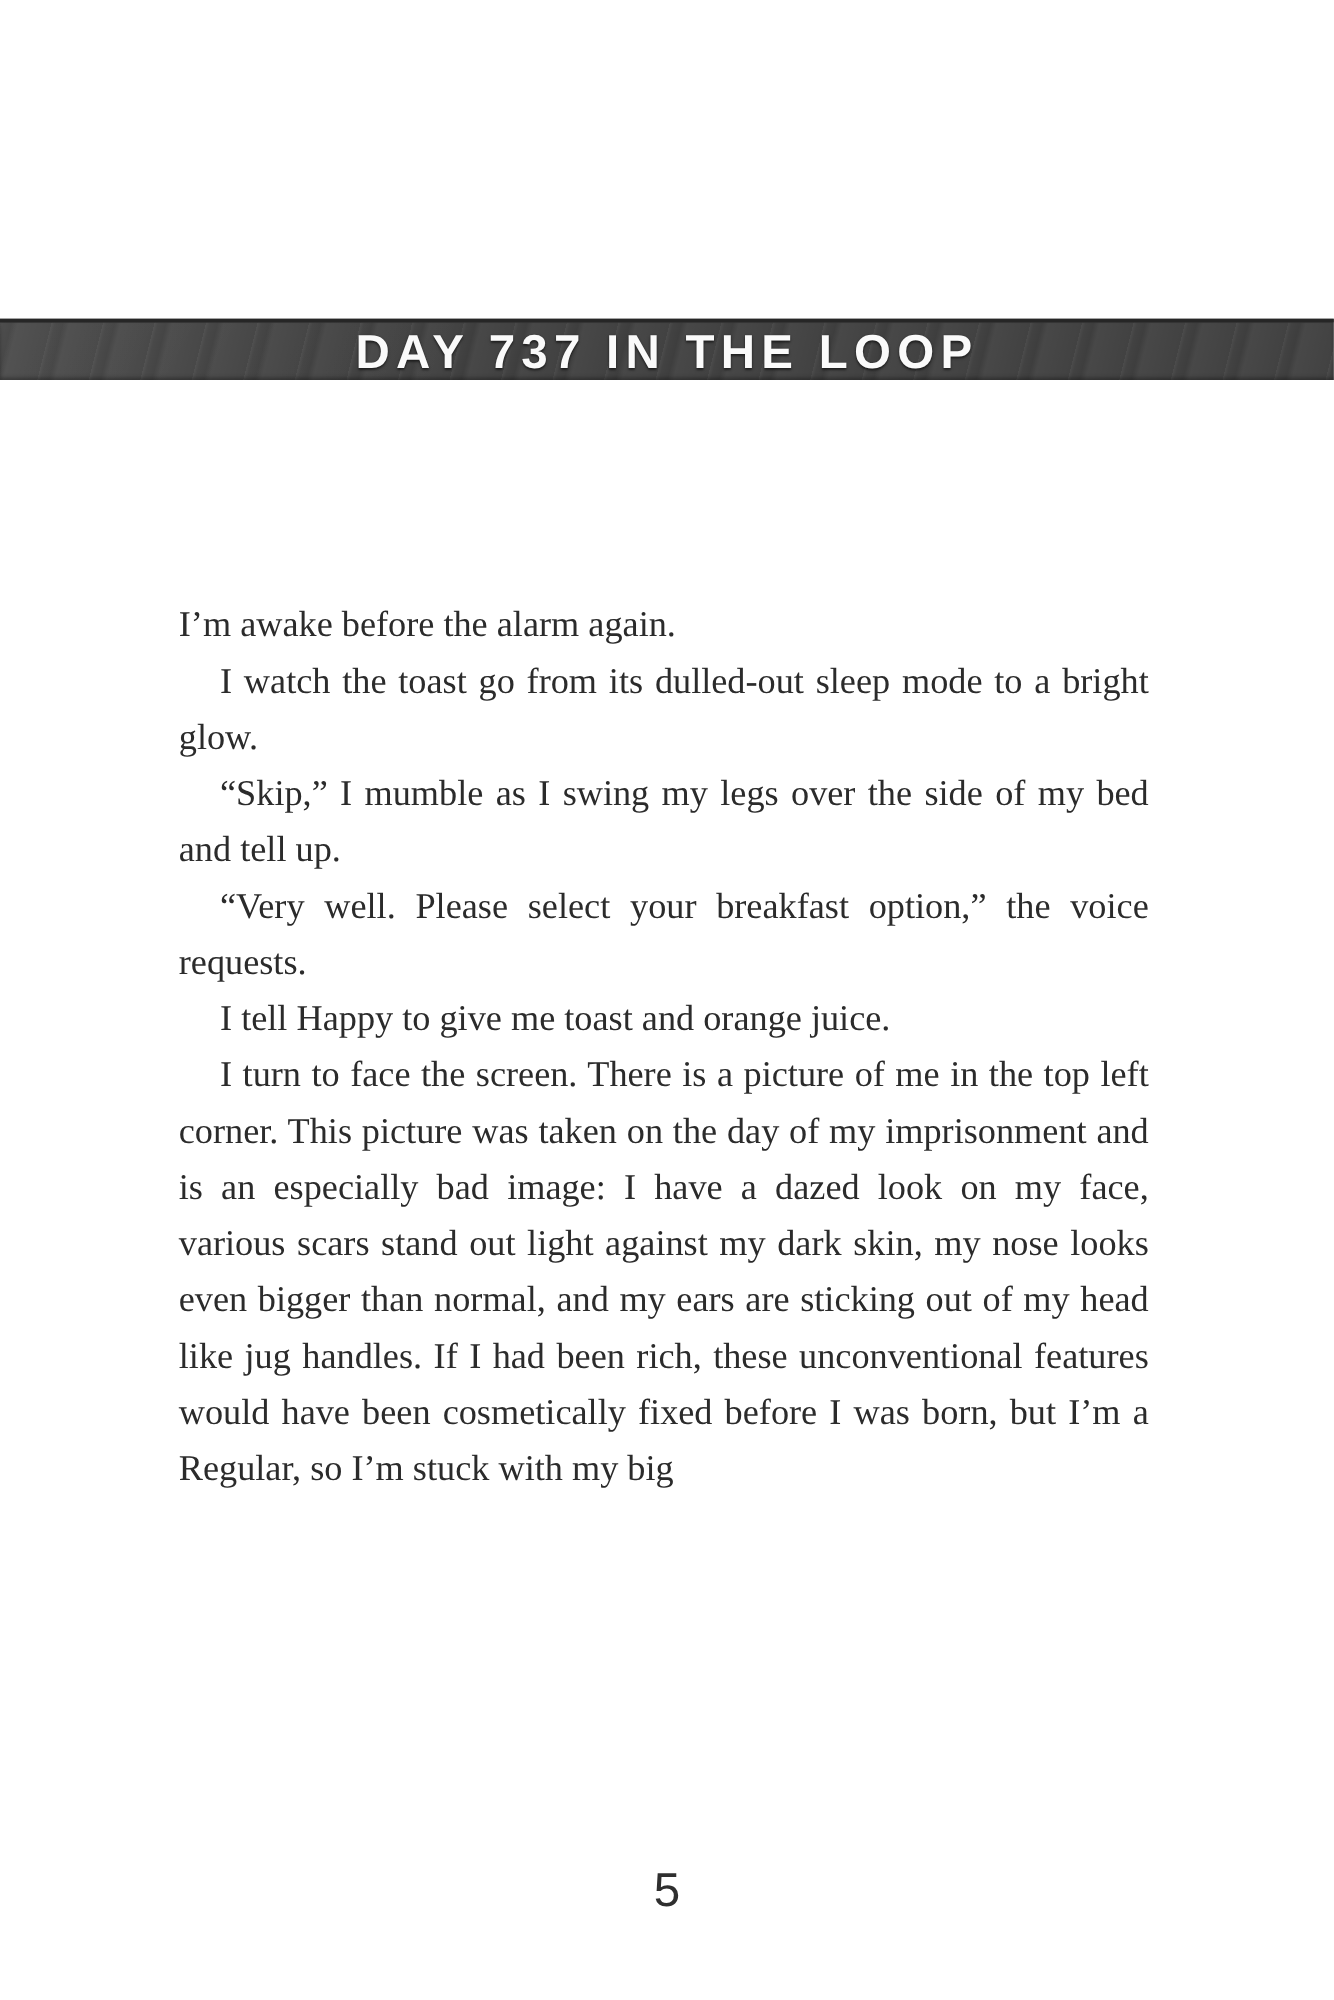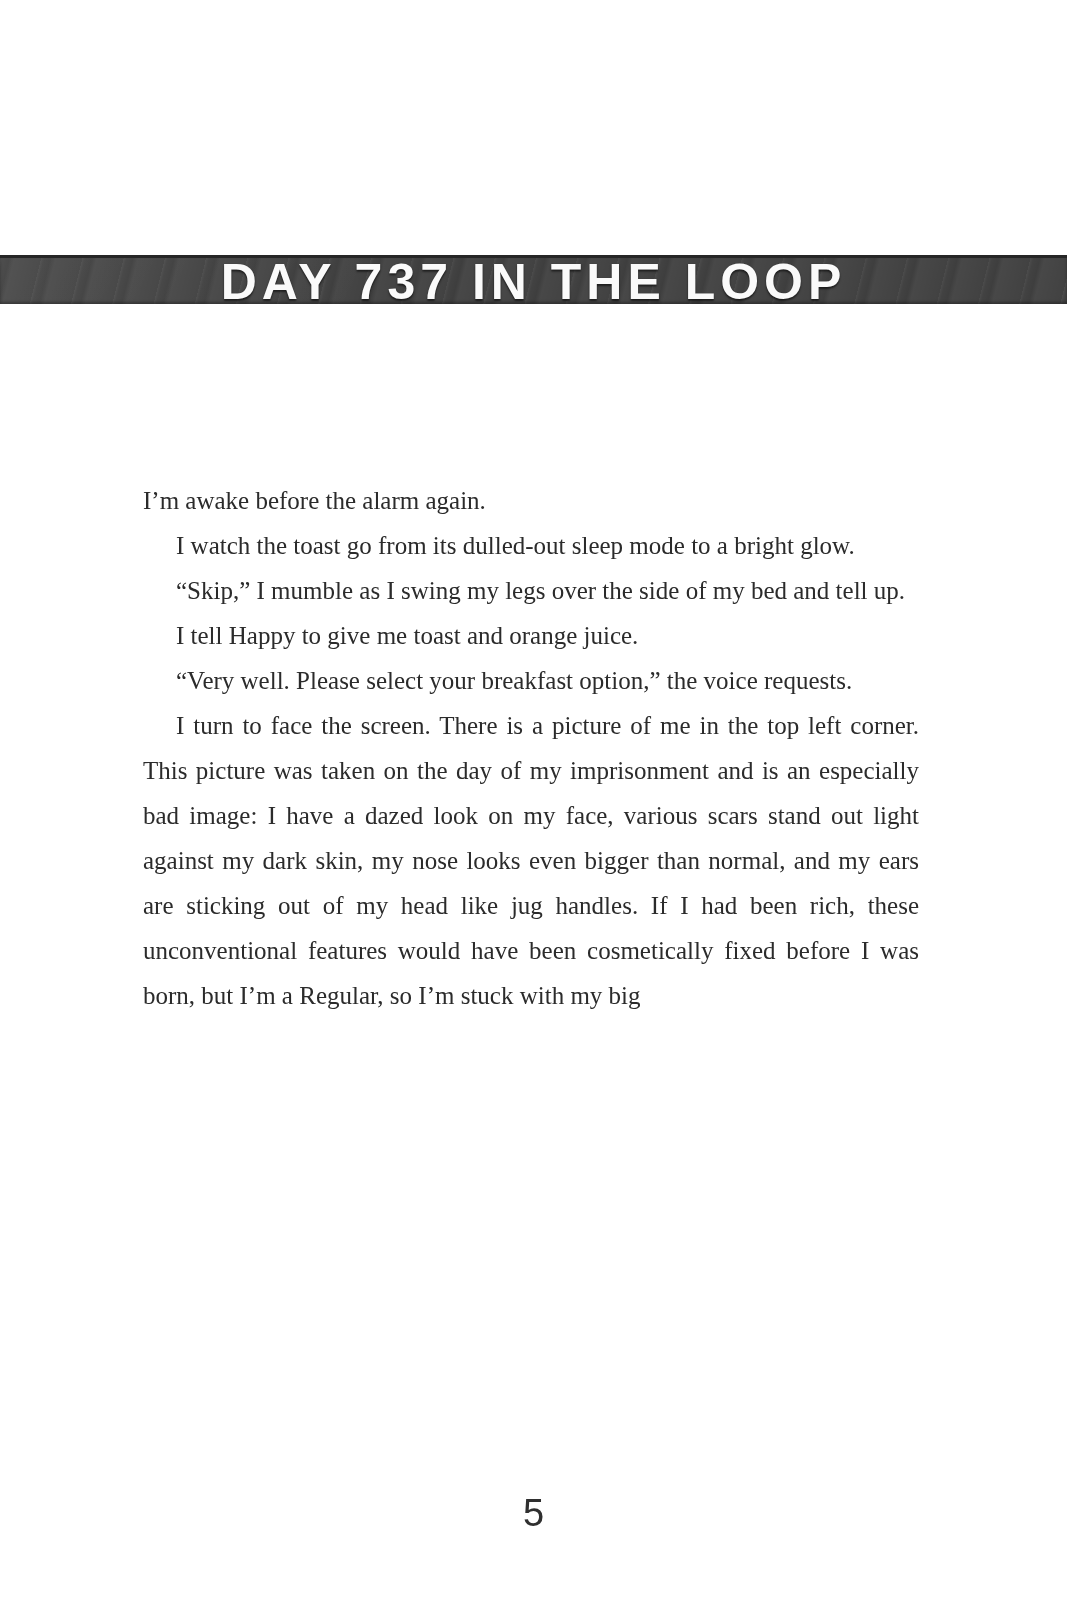--- a/index.html
+++ b/index.html
@@ -30,35 +30,35 @@
         rgba(0,0,0,0.06) 9px, rgba(255,255,255,0.03) 14px,
         rgba(0,0,0,0.00) 40px);
     border-top:3px solid #262626;
     box-shadow:inset 0 -2px 3px rgba(0,0,0,0.30);
     display:flex;align-items:center;justify-content:center;
   }
   .chapter-title{
     margin:0;
     font-family:"Liberation Sans",sans-serif;
     font-weight:bold;
-    font-size:50px;
+    font-size:38px;
     line-height:1;
     letter-spacing:5px;
     color:var(--title-color);
     text-shadow:0 2px 2px rgba(0,0,0,0.55), 0 0 1px rgba(0,0,0,0.35);
     white-space:nowrap;
     padding-top:1px;
   }
   
   .body-text{
     position:absolute;
     left:143px;top:478px;
     width:776px;
     font-family:"Liberation Serif",serif;
-    font-size:25px;
+    font-size:29px;
     line-height:45px;
     color:var(--text-color);
     text-align:justify;
     hyphens:manual;
     -webkit-hyphens:manual;
   }
   .body-text p{
     margin:0;padding:0;
     text-indent:33px;
   }
@@ -81,22 +81,22 @@
 <div class="page">
 
   <header class="chapter-banner">
     <h1 class="chapter-title">DAY 737 IN THE LOOP</h1>
   </header>
 
   <main class="body-text">
     <p class="noindent">I’m awake before the alarm again.</p>
     <p>I watch the toast go from its dulled-out sleep mode to a bright glow.</p>
     <p>“Skip,” I mumble as I swing my legs over the side of my bed and tell up.</p>
+    <p>“Very well. Please select your breakfast option,” the voice requests.</p>
     <p>I tell Happy to give me toast and orange juice.</p>
-    <p>“Very well. Please select your breakfast option,” the voice requests.</p>
     <p>I turn to face the screen. There is a picture of me in the top left corner. This picture was taken on the day of my imprison­ment and is an especially bad image: I have a dazed look on my face, various scars stand out light against my dark skin, my nose looks even bigger than normal, and my ears are sticking out of my head like jug handles. If I had been rich, these unconventional features would have been cosmetically fixed before I was born, but I’m a Regular, so I’m stuck with my big</p>
   </main>
 
   <footer>
     <div class="page-number">5</div>
   </footer>
 
 </div>
 
 </body></html>

